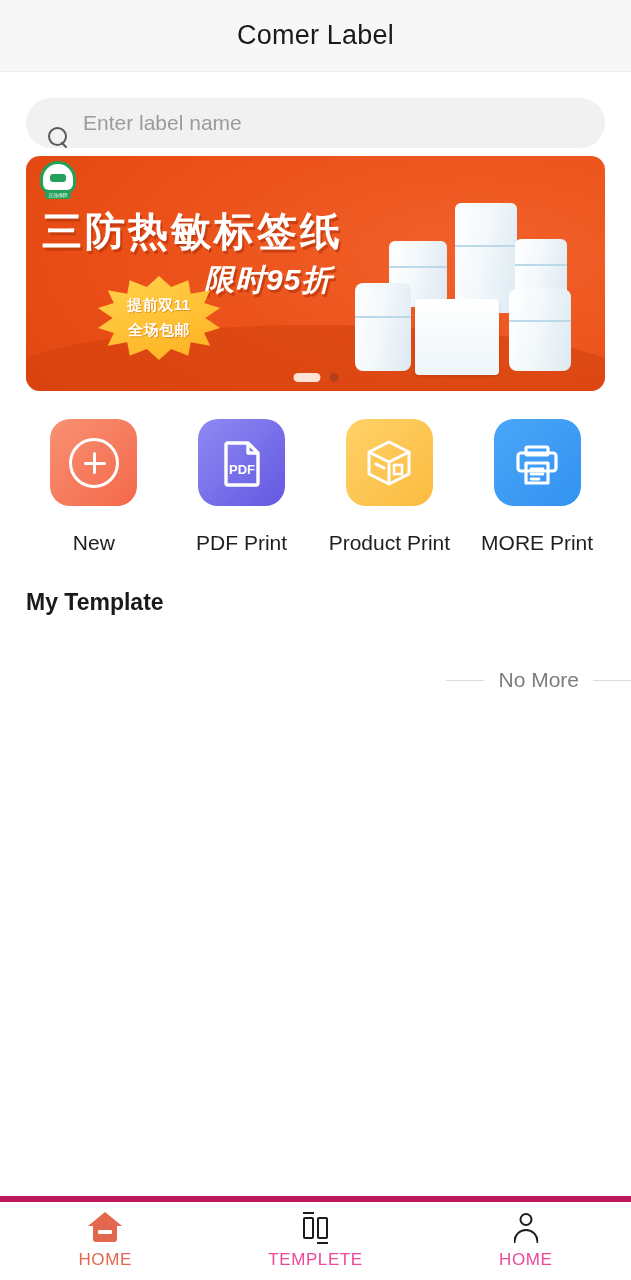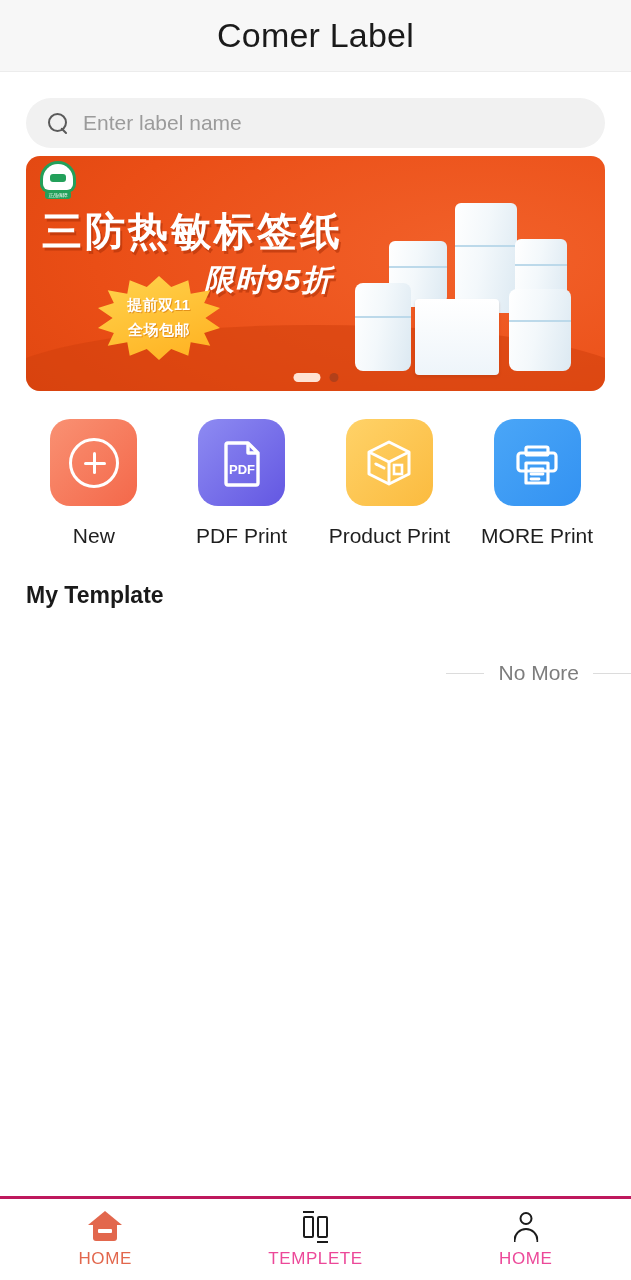--- a/index.html
+++ b/index.html
@@ -25,21 +25,21 @@
   .app-header {
     height: 72px;
     flex: 0 0 72px;
     background: #f7f7f7;
     display: flex;
     align-items: center;
     justify-content: center;
     border-bottom: 1px solid #ececec;
   }
   .app-header-title {
-    font-size: 34px;
+    font-size: 27px;
     color: #1a1a1a;
     letter-spacing: 0.2px;
   }
 
   
   .content {
     flex: 1 1 auto;
     background: #ffffff;
     overflow: hidden;
     position: relative;
@@ -47,21 +47,21 @@
 
   
   .search-wrap {
     padding: 26px 26px 0 26px;
   }
   .search-bar {
     height: 50px;
     background: #f1f1f1;
     border-radius: 25px;
     display: flex;
-    align-items: center;
+    align-items: flex-end;
     padding: 0 22px;
     gap: 14px;
   }
   .search-icon {
     width: 21px;
     height: 21px;
     flex: 0 0 21px;
     position: relative;
   }
   .search-icon::before {
@@ -255,21 +255,21 @@
   
   .actions {
     display: flex;
     padding: 28px 20px 0 20px;
   }
   .action {
     flex: 1 1 0;
     display: flex;
     flex-direction: column;
     align-items: center;
-    gap: 18px;
+    gap: 25px;
   }
   .tile {
     width: 87px; height: 87px;
     border-radius: 20px;
     display: flex;
     align-items: center;
     justify-content: center;
     position: relative;
   }
   .tile-new    { background: linear-gradient(135deg, #f99173 0%, #f4684a 100%); }
@@ -322,21 +322,21 @@
   }
   .no-more-text {
     font-size: 21px;
     color: #7d7d7d;
   }
 
   
   .tabbar {
     flex: 0 0 84px;
     height: 84px;
-    border-top: 3px solid #be185d;
+    border-top: 6px solid #be185d;
     background: #ffffff;
     display: flex;
   }
   .tab {
     flex: 1 1 0;
     display: flex;
     flex-direction: column;
     align-items: center;
     justify-content: center;
     gap: 8px;

